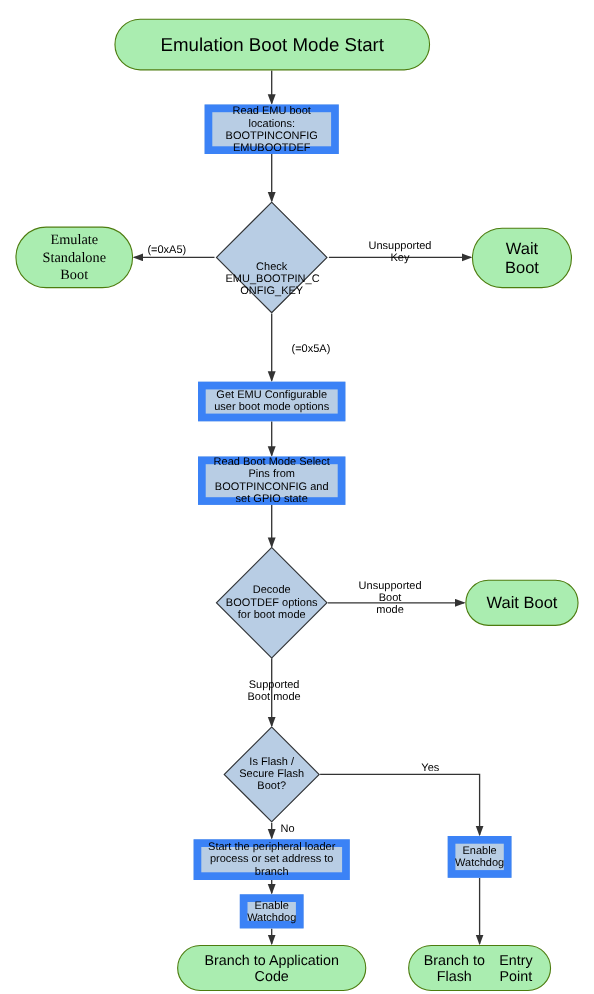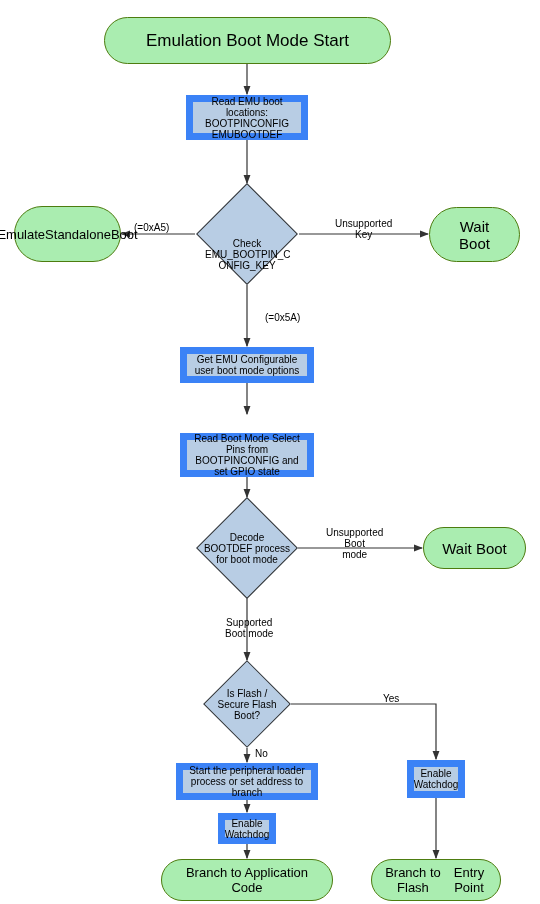--- a/index.html
+++ b/index.html
@@ -105,44 +105,44 @@
 
 <div class="decision-wrap" style="left:211px; top:198px; width:72px; height:72px;">
   <div class="decision"></div>
   <div class="decision-text" style="width:84px;margin-top:20px;">
     <span>Check</span><br>
     <span>EMU_BOOTPIN_C</span><br>
     <span>ONFIG_KEY</span>
   </div>
 </div>
 
-<div class="terminal" style="left:14px; top:206px; width:107px; height:56px; font-size:13px; flex-direction:row;">
+<div class="terminal" style="left:14px; top:206px; width:107px; height:56px; font-size:13px; flex-direction:column;font-family:Liberation Serif, serif;">
   <span>Emulate</span>
   <span>Standalone</span>
   <span>Boot</span>
 </div>
 
 <div class="terminal" style="left:429px; top:207px; width:91px; height:55px; font-size:15px; flex-direction:column;">
   <span>Wait</span>
   <span>Boot</span>
 </div>
 
 <div class="process" style="left:180px; top:347px; width:134px; height:36px;">
   <span>Get EMU Configurable user boot mode options</span>
 </div>
 
-<div class="process" style="left:180px; top:415px; width:134px; height:44px;margin-top:18px;">
+<div class="process" style="left:180px; top:415px; width:134px; height:44px;">
   <span>Read Boot Mode Select Pins from BOOTPINCONFIG and set GPIO state</span>
 </div>
 
 <div class="decision-wrap" style="left:211px; top:512px; width:72px; height:72px;">
   <div class="decision"></div>
   <div class="decision-text">
     <span>Decode</span><br>
-    <span>BOOTDEF process</span><br>
+    <span>BOOTDEF options</span><br>
     <span>for boot mode</span>
   </div>
 </div>
 
 <div class="terminal" style="left:423px; top:527px; width:103px; height:42px; font-size:15px;">
   <span>Wait Boot</span>
 </div>
 
 <div class="decision-wrap" style="left:216px; top:673px; width:62px; height:62px;">
   <div class="decision"></div>

